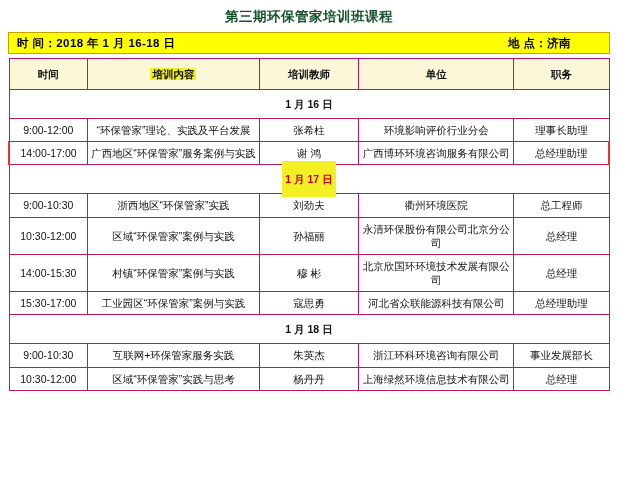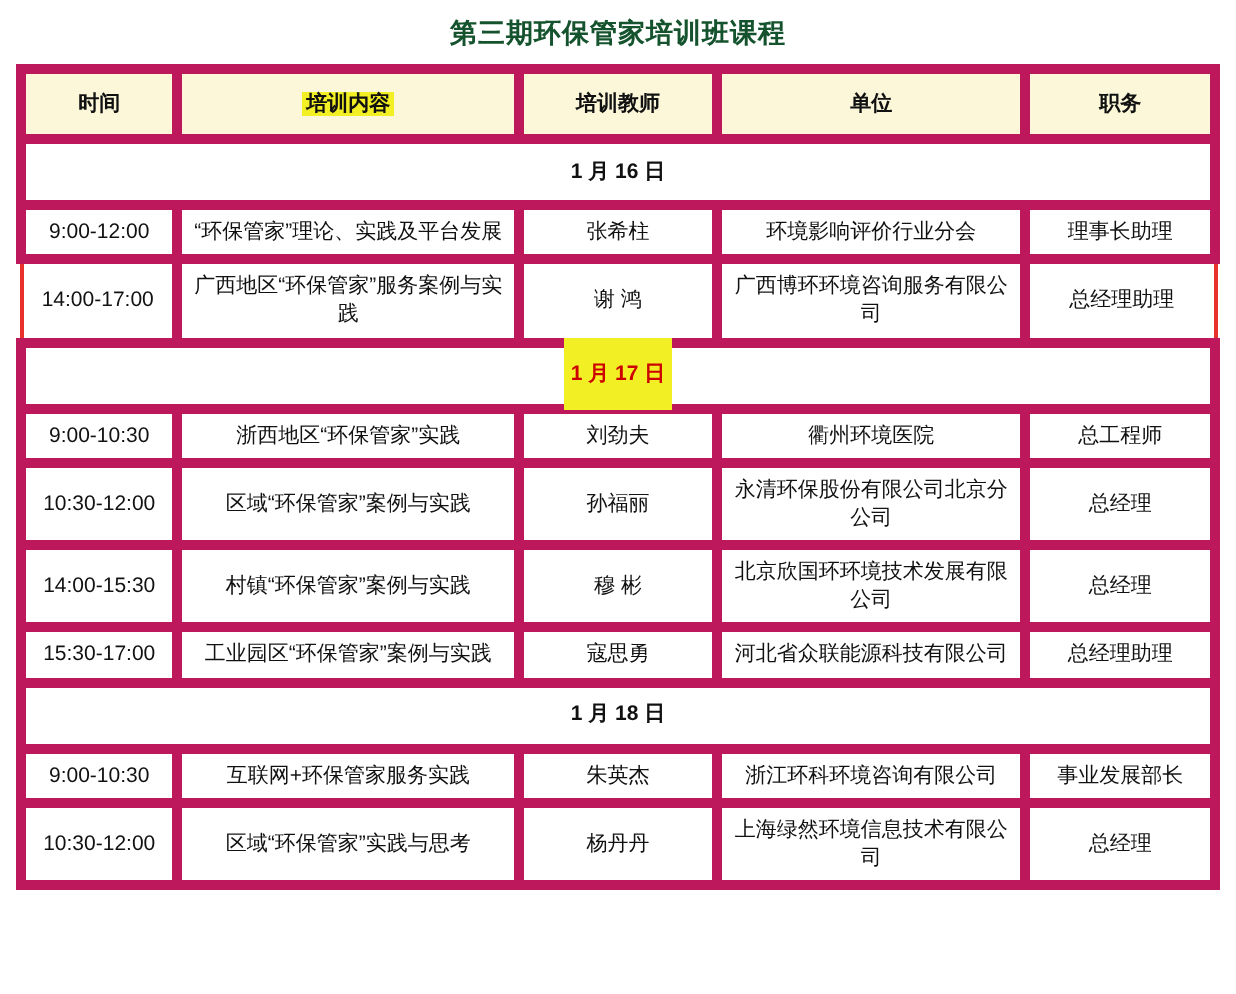--- a/index.html
+++ b/index.html
@@ -45,21 +45,21 @@
   }
   .info-left { letter-spacing: 0.4px; }
   .info-right { letter-spacing: 0.4px; padding-right: 30px;}
   table.sched {
     width: 100%;
     border-collapse: collapse;
     margin-top: 4px;
     table-layout: fixed;
   }
   table.sched td, table.sched th {
-    border: 5px solid #be185d;
+    border: 1px solid #be185d;
     padding: 4px 3px;
     text-align: center;
     vertical-align: middle;
     font-size: 10.5px;
     line-height: 1.35;
     color: #111;
   }
   .hdr td {
     background: #fbf7d8;
     font-weight: bold;
@@ -100,20 +100,24 @@
   .col-org { width: 150px; }
   .col-role { width: 92px; }
 </style>
 </head>
 <body>
 
 <div class="page">
 
   <div class="doc-title">第三期环保管家培训班课程</div>
 
+  <div class="info-bar">
+    <div class="info-left">时 间：2018 年 1 月 16-18 日</div>
+    <div class="info-right">地 点：济南</div>
+  </div>
 
   <table class="sched">
     <colgroup>
       <col class="col-time">
         <col class="col-content">
         <col class="col-teacher">
         <col class="col-org">
         <col class="col-role">
     </colgroup>
     <tbody>

